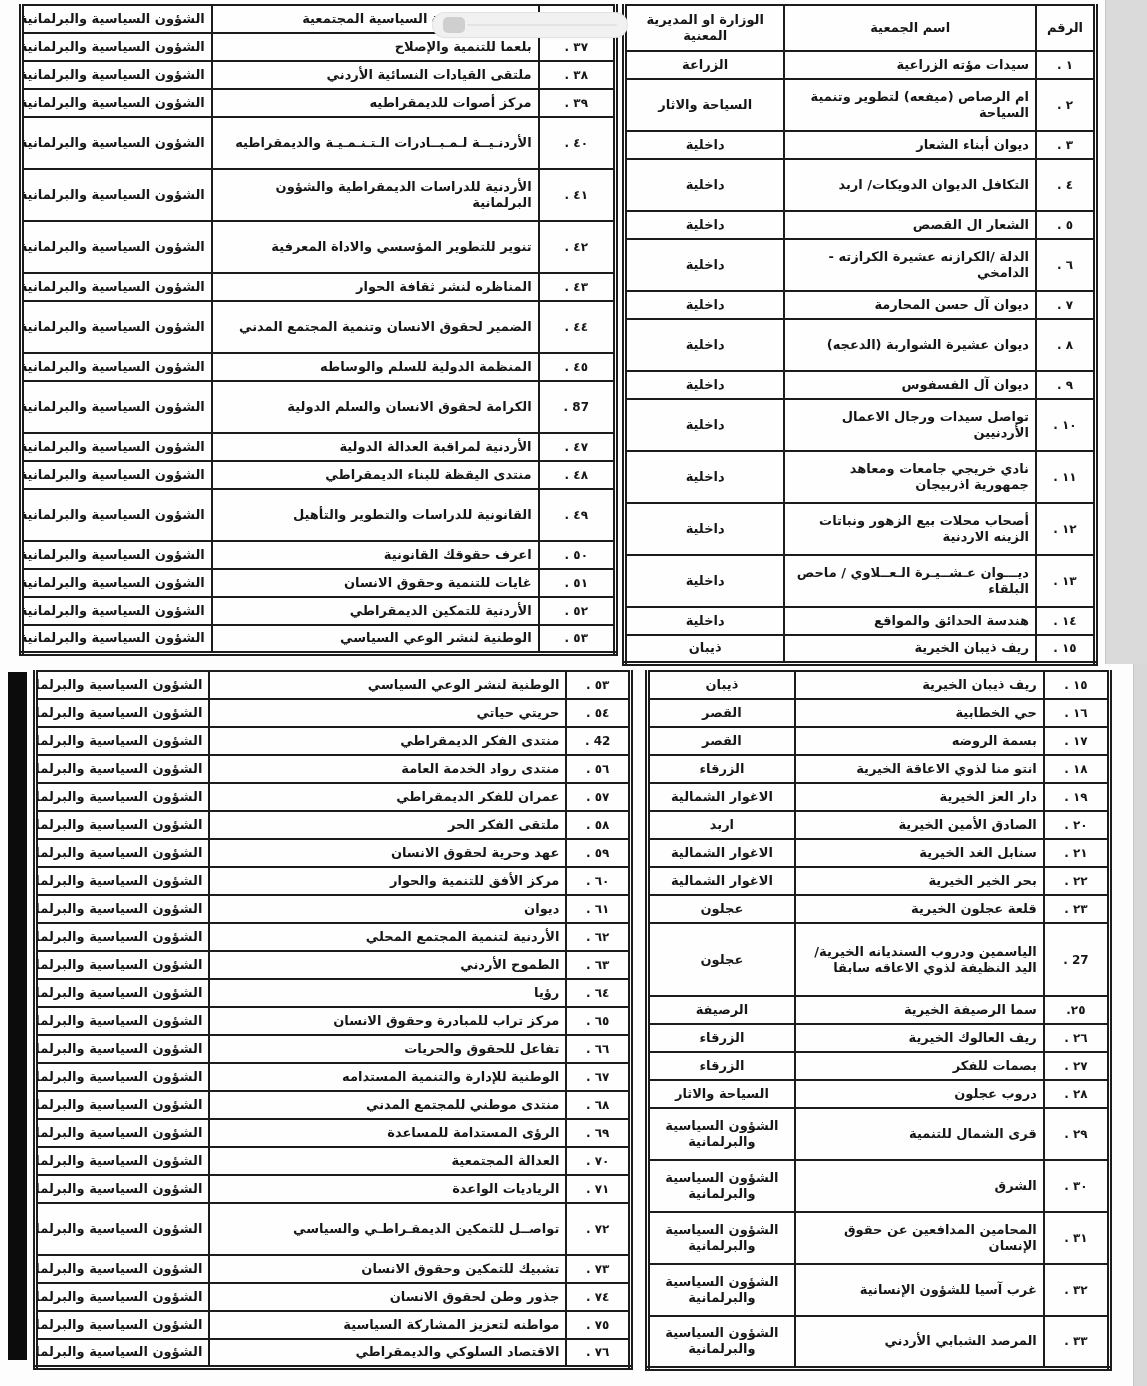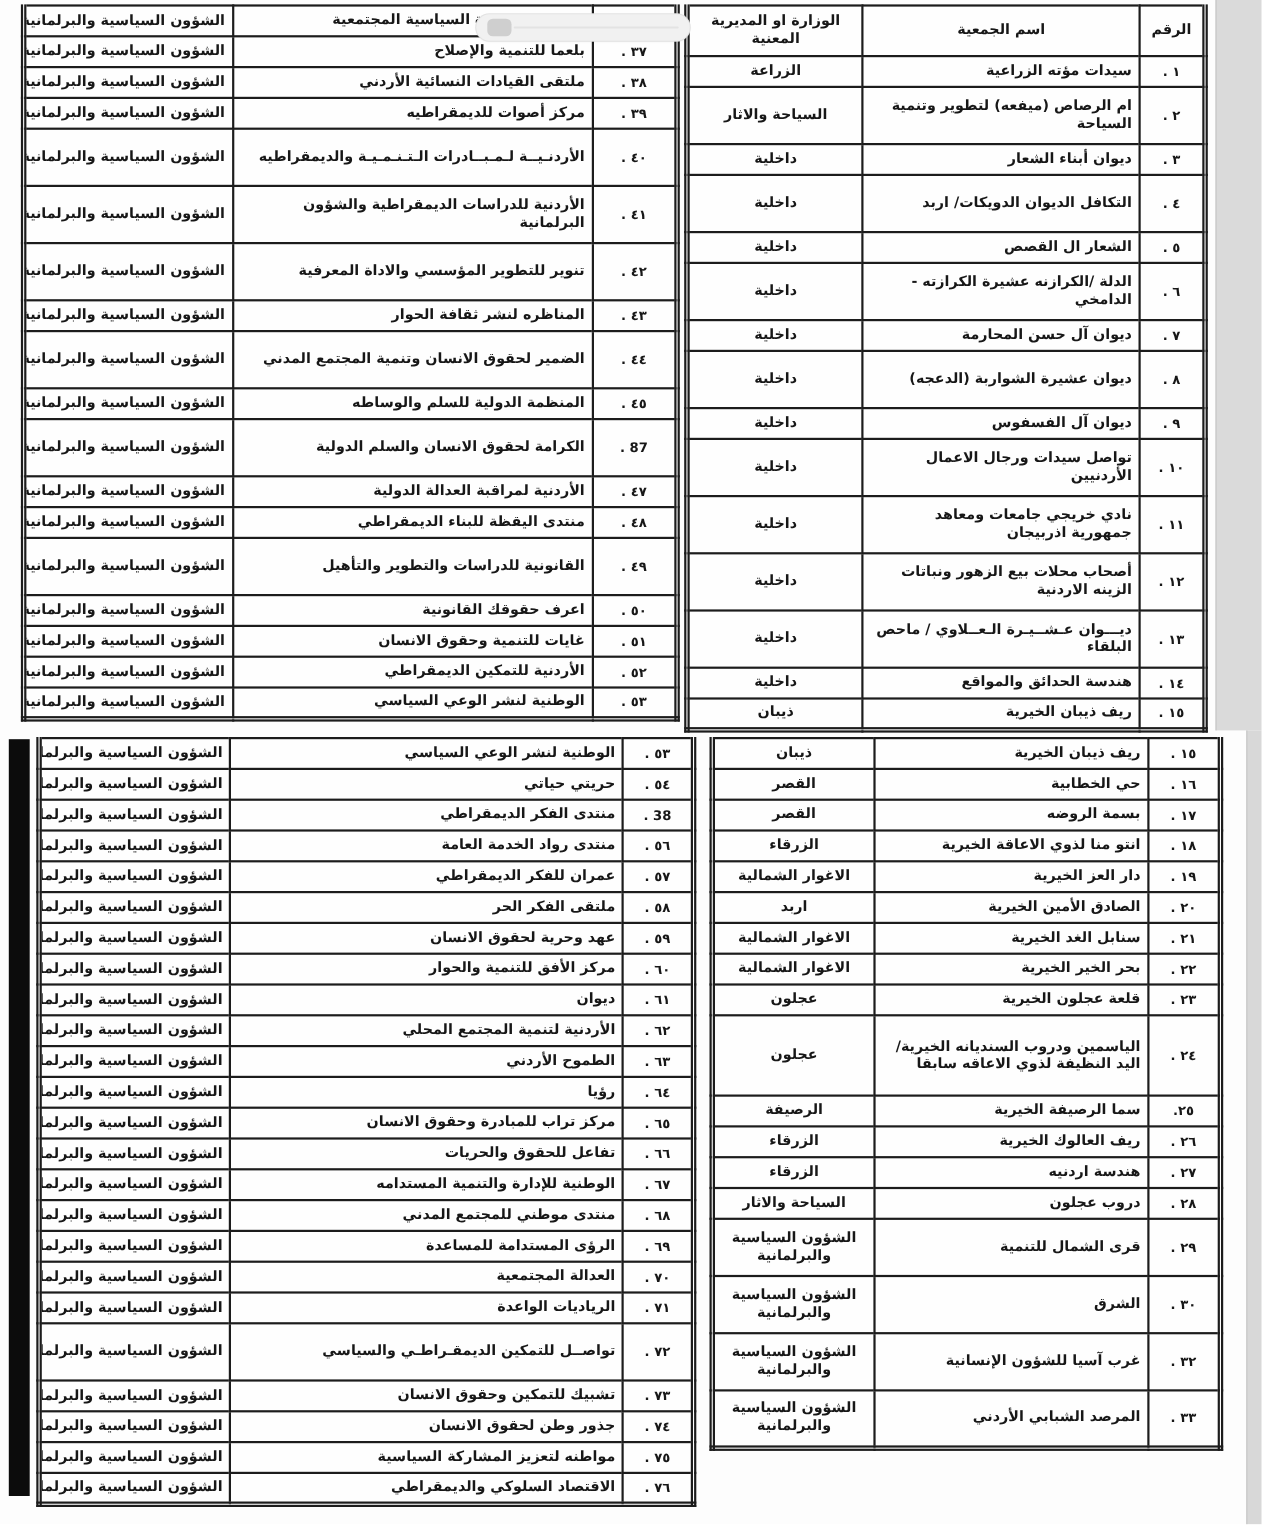--- a/index.html
+++ b/index.html
@@ -295,52 +295,57 @@
           <td class="c-num">٢٢ .</td>
           <td class="c-name">بحر الخير الخيرية</td>
           <td class="c-dept">الاغوار الشمالية</td>
         </tr>
         <tr class="r1">
           <td class="c-num">٢٣ .</td>
           <td class="c-name">قلعة عجلون الخيرية</td>
           <td class="c-dept">عجلون</td>
         </tr>
         <tr class="r3">
-          <td class="c-num">٢٤ .</td>
+          <td class="c-num">27 .</td>
           <td class="c-name">الياسمين ودروب السنديانه الخيرية/ اليد النظيفة لذوي الاعاقه سابقا</td>
           <td class="c-dept">عجلون</td>
         </tr>
         <tr class="r1">
           <td class="c-num">٢٥.</td>
           <td class="c-name">سما الرصيفة الخيرية</td>
           <td class="c-dept">الرصيفة</td>
         </tr>
         <tr class="r1">
           <td class="c-num">٢٦ .</td>
           <td class="c-name">ريف العالوك الخيرية</td>
           <td class="c-dept">الزرقاء</td>
         </tr>
         <tr class="r1">
           <td class="c-num">٢٧ .</td>
-          <td class="c-name">هندسة اردنيه</td>
+          <td class="c-name">بصمات للفكر</td>
           <td class="c-dept">الزرقاء</td>
         </tr>
         <tr class="r1">
           <td class="c-num">٢٨ .</td>
           <td class="c-name">دروب عجلون</td>
           <td class="c-dept">السياحة والاثار</td>
         </tr>
         <tr class="r2">
           <td class="c-num">٢٩ .</td>
           <td class="c-name">قرى الشمال للتنمية</td>
           <td class="c-dept">الشؤون السياسية والبرلمانية</td>
         </tr>
         <tr class="r2">
           <td class="c-num">٣٠ .</td>
           <td class="c-name">الشرق</td>
+          <td class="c-dept">الشؤون السياسية والبرلمانية</td>
+        </tr>
+        <tr class="r2">
+          <td class="c-num">٣١ .</td>
+          <td class="c-name">المحامين المدافعين عن حقوق الإنسان</td>
           <td class="c-dept">الشؤون السياسية والبرلمانية</td>
         </tr>
         <tr class="r2">
           <td class="c-num">٣٢ .</td>
           <td class="c-name">غرب آسيا للشؤون الإنسانية</td>
           <td class="c-dept">الشؤون السياسية والبرلمانية</td>
         </tr>
         <tr class="r2">
           <td class="c-num">٣٣ .</td>
           <td class="c-name">المرصد الشبابي الأردني</td>
@@ -360,21 +365,21 @@
           <td class="c-num">٥٣ .</td>
           <td class="c-name">الوطنية لنشر الوعي السياسي</td>
           <td class="c-dept">الشؤون السياسية والبرلمانية</td>
         </tr>
         <tr class="r1">
           <td class="c-num">٥٤ .</td>
           <td class="c-name">حريتي حياتي</td>
           <td class="c-dept">الشؤون السياسية والبرلمانية</td>
         </tr>
         <tr class="r1">
-          <td class="c-num">38 .</td>
+          <td class="c-num">42 .</td>
           <td class="c-name">منتدى الفكر الديمقراطي</td>
           <td class="c-dept">الشؤون السياسية والبرلمانية</td>
         </tr>
         <tr class="r1">
           <td class="c-num">٥٦ .</td>
           <td class="c-name">منتدى رواد الخدمة العامة</td>
           <td class="c-dept">الشؤون السياسية والبرلمانية</td>
         </tr>
         <tr class="r1">
           <td class="c-num">٥٧ .</td>

